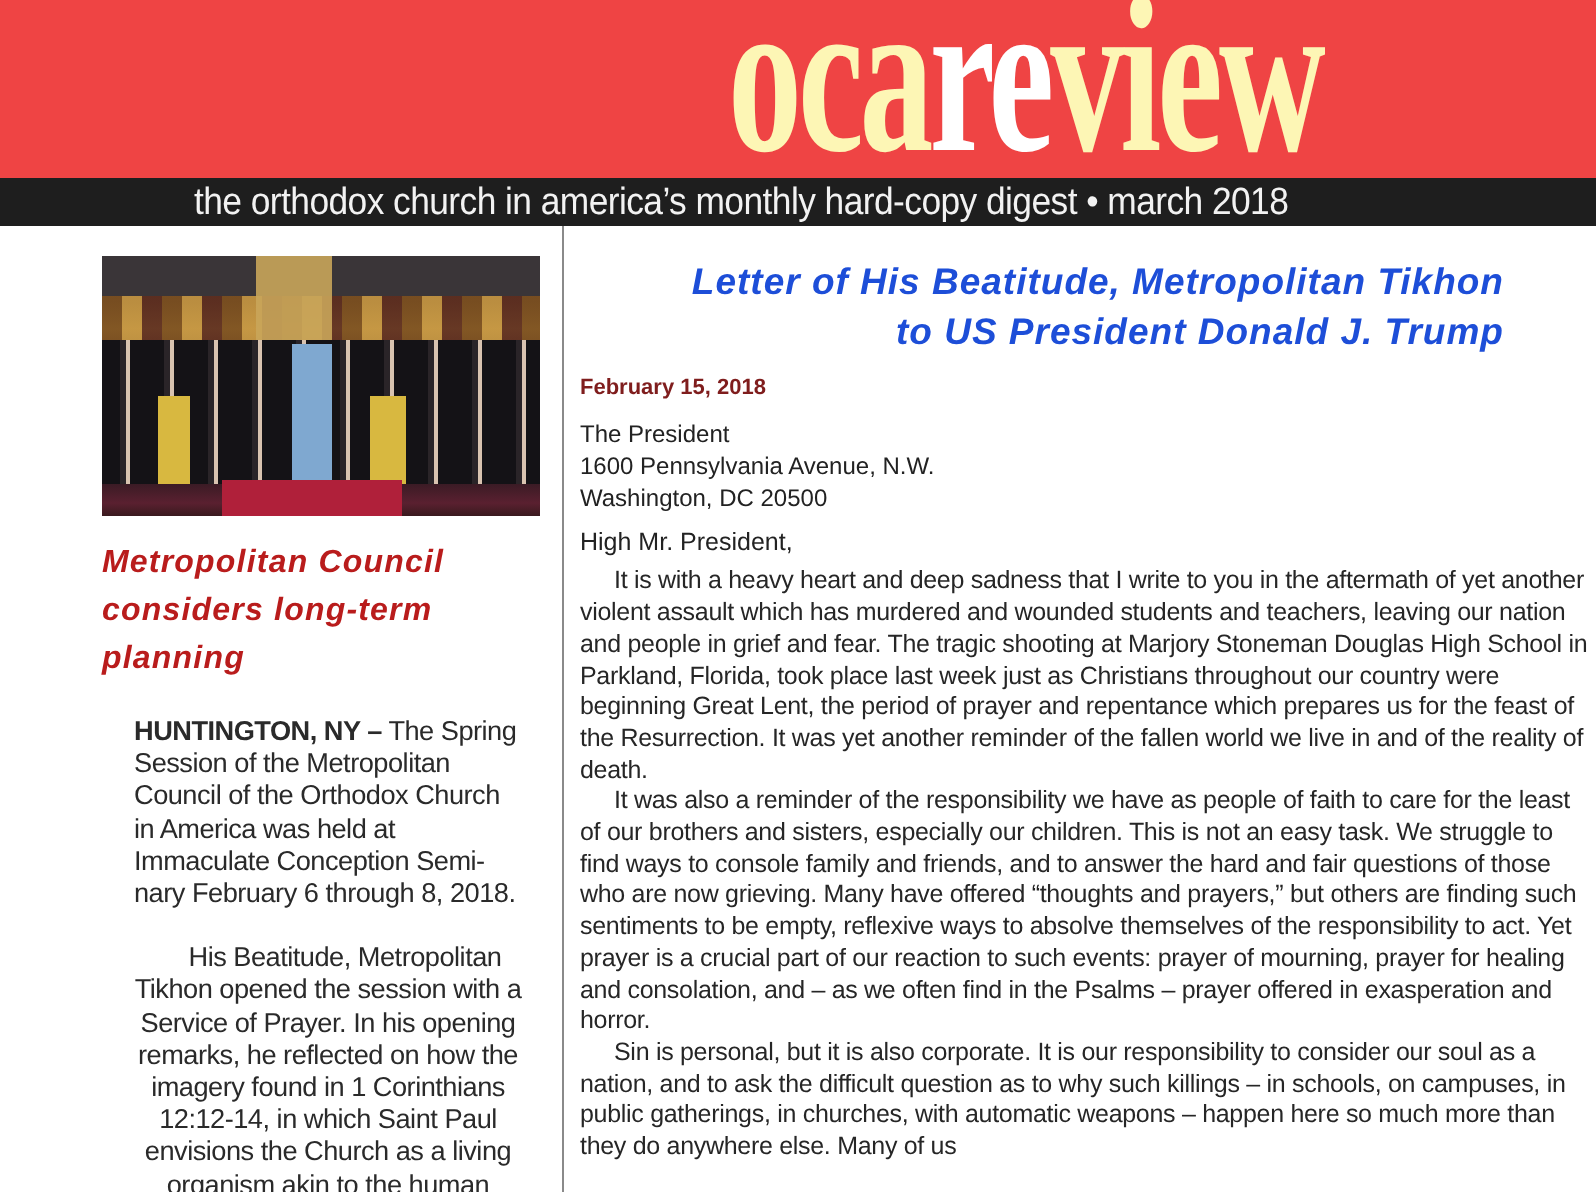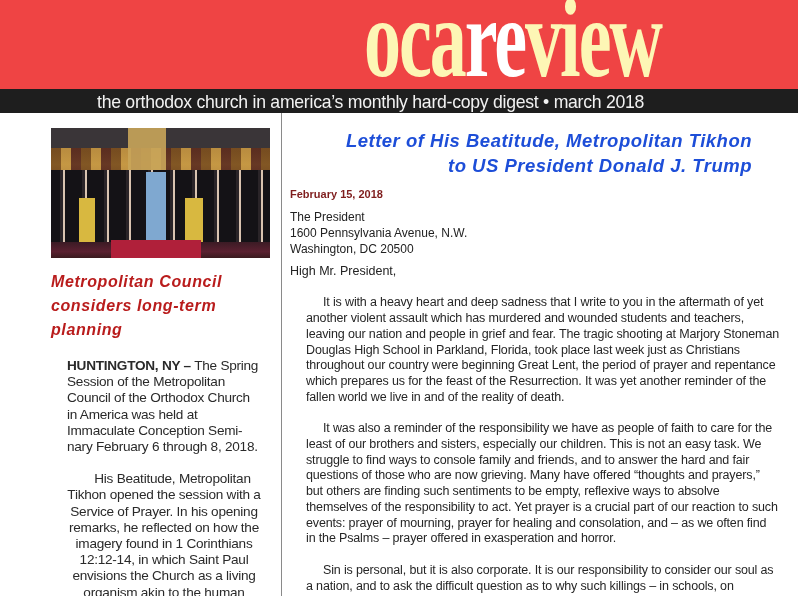--- a/index.html
+++ b/index.html
@@ -24,21 +24,21 @@
   .left-headline { font-family:"Liberation Sans", sans-serif; font-weight:bold; font-style:italic; font-size:16px; line-height:24px; color:#b91c1c; letter-spacing:0.6px; margin:0; }
   .left-body { margin-top:4px; font-size:13.6px; line-height:16.2px; color:#2a2a2a; letter-spacing:-0.25px; }
   .left-body p { margin:16px; }
   .left-body p + p { text-indent:17px;text-align:center; }
   .dateline { font-weight:bold; }
   .right-col { position:absolute; left:290px; top:128px; width:505px; }
   .right-headline { text-align:right; font-weight:bold; font-style:italic; font-size:18.5px; line-height:25px; color:#1d4ed8; letter-spacing:0.5px; margin:0 0 0 -8px; width:470px; }
   .letter-date { text-align:left; font-weight:bold; font-size:11px; line-height:16px; margin:8px 0 8px 0; width:470px; color:#7f1d1d; }
   .address p { margin:0; font-size:12px; line-height:15.8px; }
   .salutation { margin:6px 0 4px 0; font-size:12.5px; line-height:16px; }
-  .letter-body p { margin:16px; font-size:12.5px; line-height:15.7px; text-indent:17px; letter-spacing:-0.15px; color:#262626; }
+  .letter-body p { margin:0; font-size:12.5px; line-height:15.7px; text-indent:17px; letter-spacing:-0.15px; color:#262626; }
 </style>
 </head>
 <body>
 
 <div class="masthead">
   <div class="logo"><span class="cream">oca</span><span class="white">re</span><span class="cream">view</span></div>
 </div>
 <div class="tagline-bar"></div>
 <div class="tagline">the orthodox church in america’s monthly hard-copy digest • march 2018</div>
 

